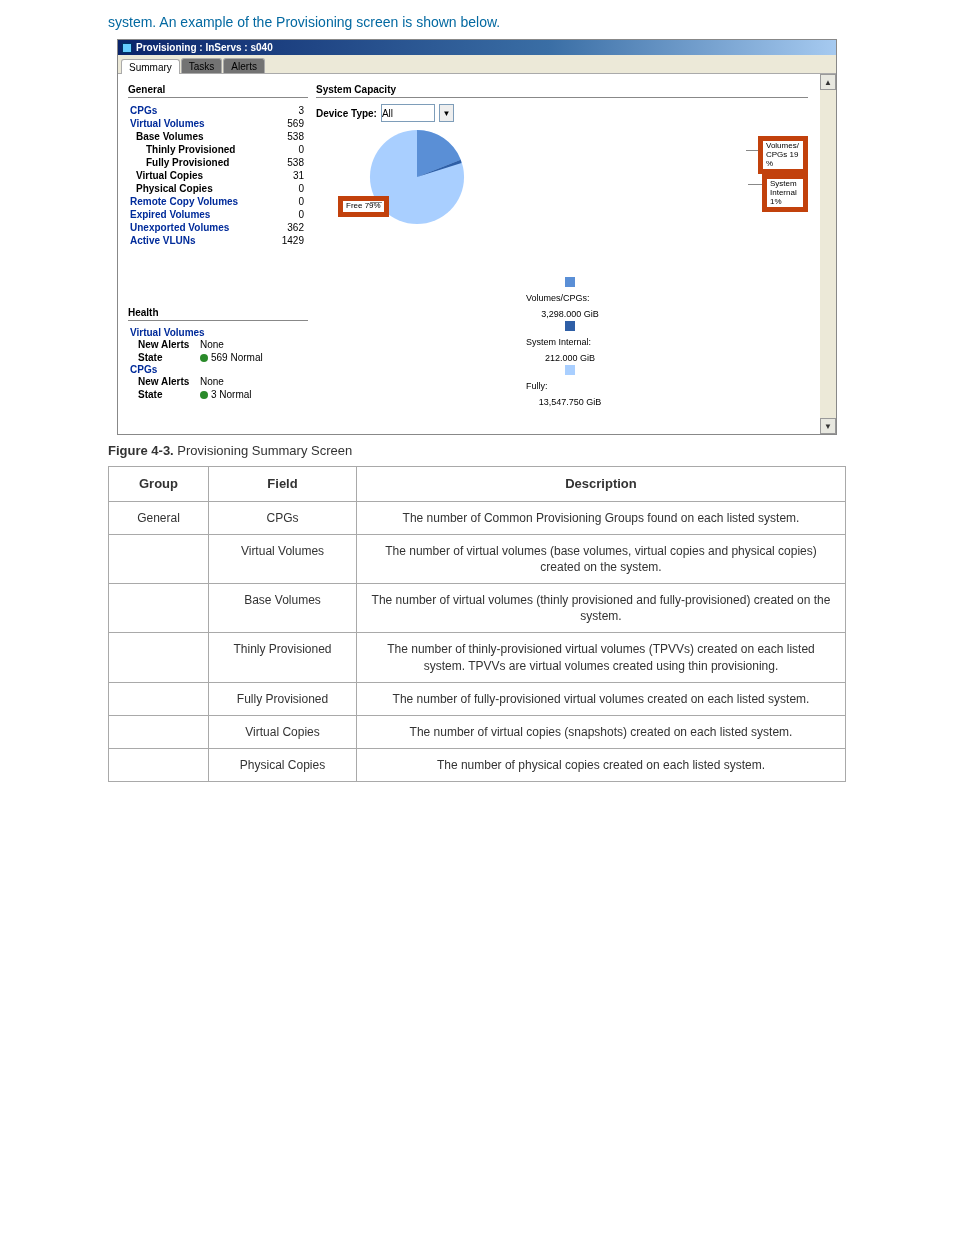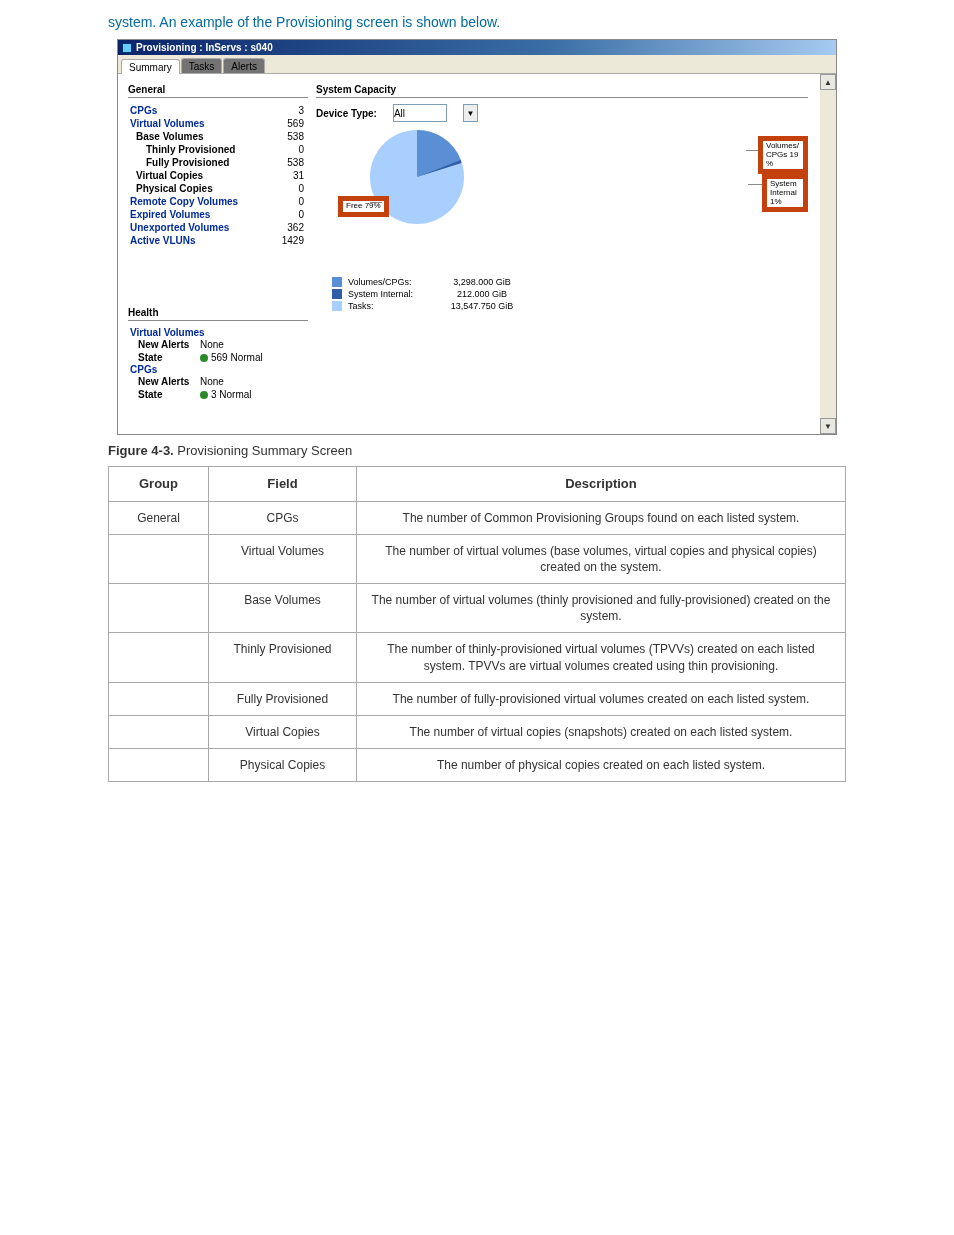--- a/index.html
+++ b/index.html
@@ -35,29 +35,29 @@
 
   .kv-row { display:flex; justify-content:space-between; font-size:10px; padding:1px 0; }
   .kv-row .k { flex:1; }
   .kv-row .v { width:38px; text-align:right; padding-right:4px; }
   .link { color:#002b9a; font-weight:bold; }
   .boldk { font-weight:bold; color:#000; }
   .ind1 { padding-left:8px; }
   .ind2 { padding-left:18px; }
   .indlink { padding-left:2px; }
 
-  .devtype-row { font-size:10px; font-weight:bold; display:flex; align-items:center; gap:16px; margin-bottom:6px; }
+  .devtype-row { font-size:10px; font-weight:bold; display:flex; align-items:center; gap:4px; margin-bottom:6px; }
   .devtype-select { font-size:10px; height:18px; width:54px; border:1px solid #7e9db9; background:#fff; }
   .devtype-btn { width:15px; height:18px; border:1px solid #7e9db9; background:#eee; display:flex; align-items:center; justify-content:center; font-size:8px; }
 
   .chart-area { position:relative; height:140px; margin-left:10px; margin-top:4px; margin-bottom:8px; }
   .chart-label-box { position:absolute; font-size:8px; border:5px solid #c2410c; background:#fff; padding:1px 3px; line-height:1.1; }
   .chart-line { position:absolute; background:#888; height:1px; }
   .pie-wrap { position:absolute; left:42px; top:0; width:98px; height:98px; }
-  .legend-row { display:flex; align-items:center; font-size:9px; gap:6px; margin-left:16px; padding:1px 0; }
+  .legend-row { display:flex; align-items:center; font-size:9px; gap:6px; margin-left:16px; padding:1px 0;flex-direction:column; }
   .legend-swatch { width:10px; height:10px; }
   .legend-label { width:88px; }
   .legend-val { width:80px; text-align:center; }
 
   .health-sub { font-size:10px; }
   .health-sub .row { display:flex; padding:1px 0; }
   .health-sub .lbl { width:72px; }
   .dot { display:inline-block; width:8px; height:8px; border-radius:50%; background:#2a8a2a; margin-right:3px; vertical-align:middle; }
   .bold { font-weight:bold; }
 
@@ -204,21 +204,21 @@
             <span class="legend-label">Volumes/CPGs:</span>
             <span class="legend-val">3,298.000 GiB</span>
           </div>
           <div class="legend-row">
             <span class="legend-swatch" style="background: rgb(47, 95, 166);"></span>
             <span class="legend-label">System Internal:</span>
             <span class="legend-val">212.000 GiB</span>
           </div>
           <div class="legend-row">
             <span class="legend-swatch" style="background: rgb(169, 207, 255);"></span>
-            <span class="legend-label">Tasks:</span>
+            <span class="legend-label">Fully:</span>
             <span class="legend-val">13,547.750 GiB</span>
           </div>
         </div>
     </div>
   </div>
 </div>
 
 <div class="caption">
   <b>Figure 4-3.</b><span> Provisioning Summary Screen</span>
 </div>

